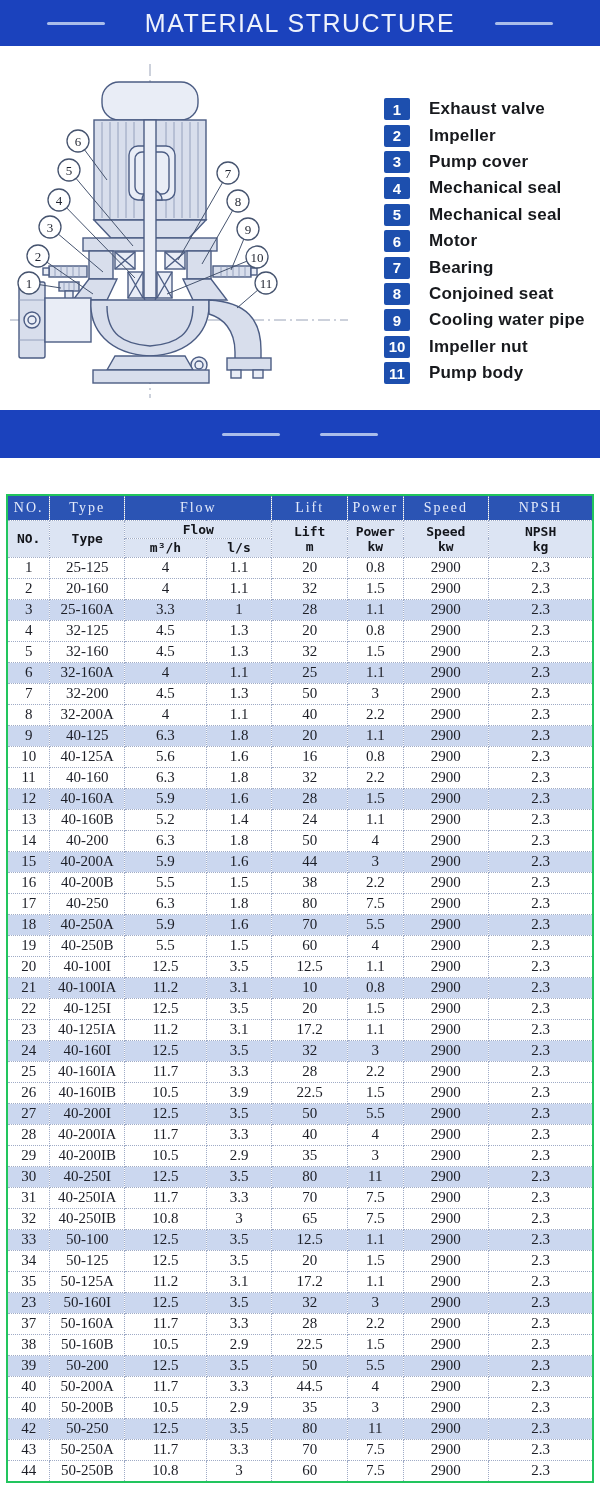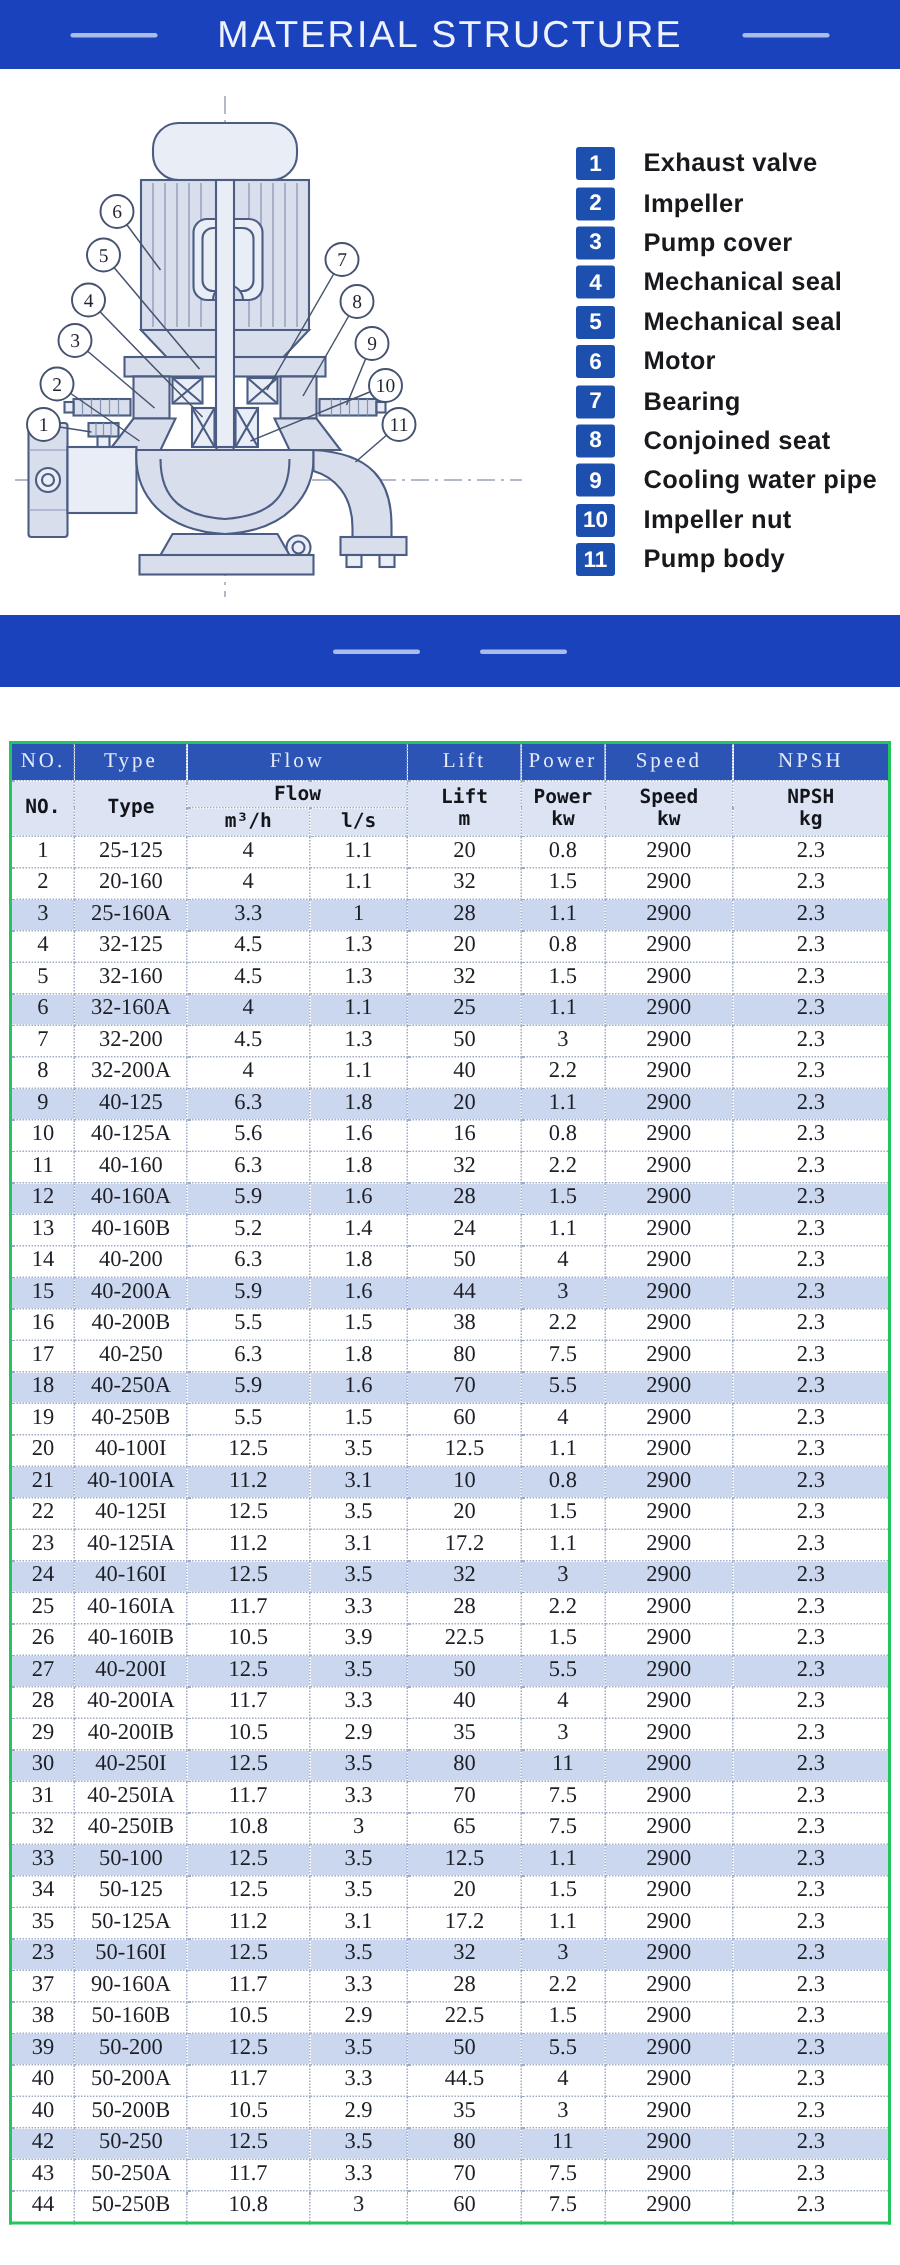--- a/index.html
+++ b/index.html
@@ -631,21 +631,21 @@
         <td>50-160I</td>
         <td>12.5</td>
         <td>3.5</td>
         <td>32</td>
         <td>3</td>
         <td>2900</td>
         <td>2.3</td>
       </tr>
       <tr>
         <td>37</td>
-        <td>90-160A</td>
+        <td>50-160A</td>
         <td>11.7</td>
         <td>3.3</td>
         <td>28</td>
         <td>2.2</td>
         <td>2900</td>
         <td>2.3</td>
       </tr>
       <tr>
         <td>38</td>
         <td>50-160B</td>

